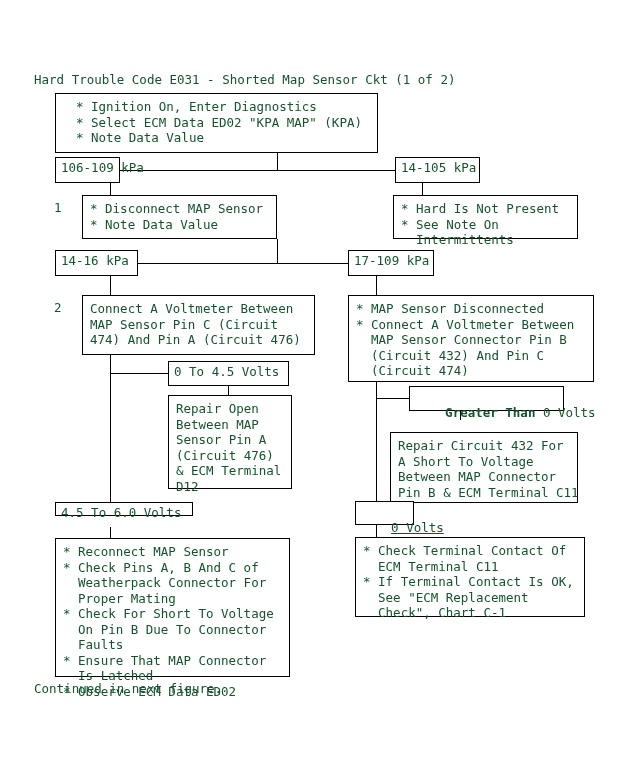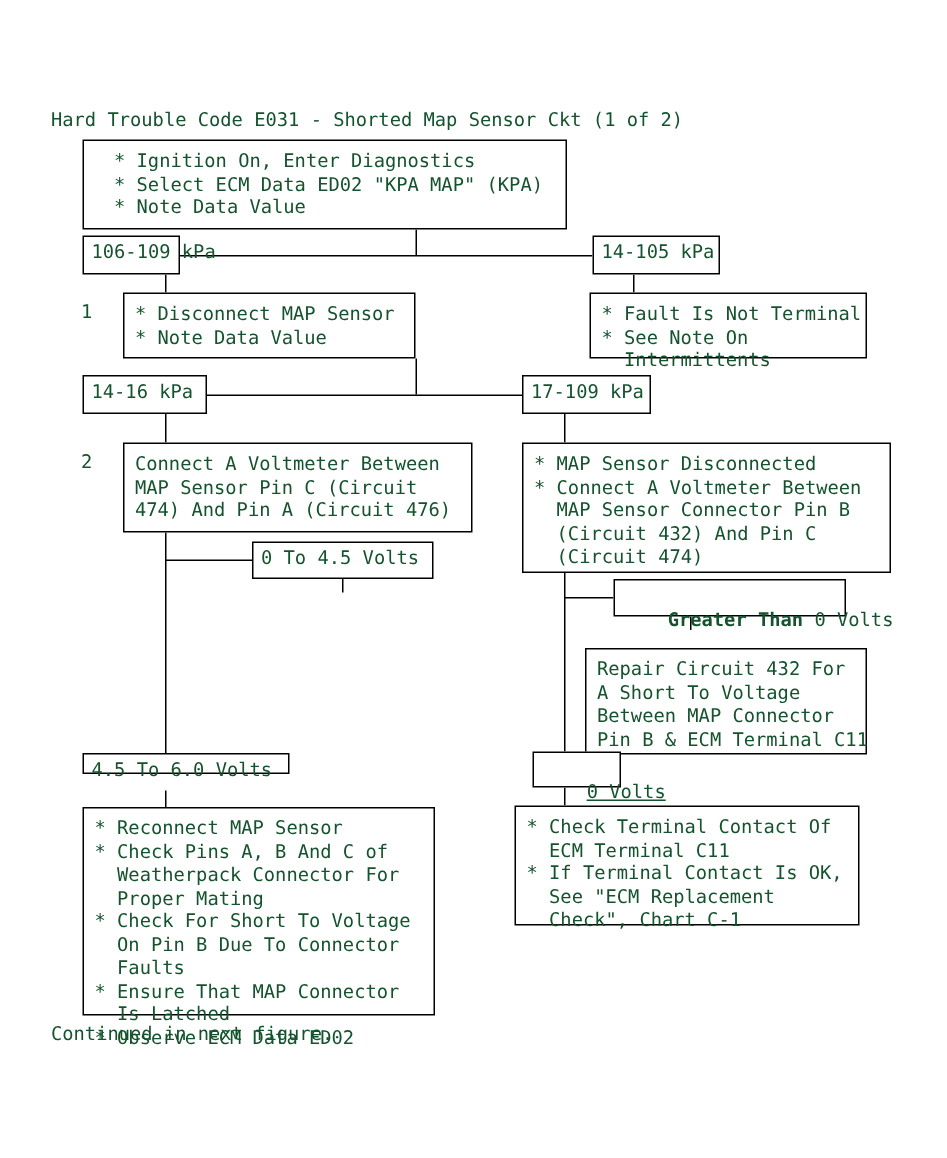--- a/index.html
+++ b/index.html
@@ -103,21 +103,21 @@
   <div class="box lbl" style="left:395px; top:157px; width:85px; height:26px;">14-105 kPa</div>
 
   <div class="vline" style="left:110px; top:183px; height:12px;"></div>
   <div class="vline" style="left:422px; top:183px; height:12px;"></div>
 
   <div class="step-num" style="left:54px; top:200px;">1</div>
 
   <div class="box content" style="left:82px; top:195px; width:195px; height:44px;">* Disconnect MAP Sensor
 * Note Data Value</div>
 
-  <div class="box content" style="left:393px; top:195px; width:185px; height:44px;">* Fault Is Not Terminal
+  <div class="box content" style="left:393px; top:195px; width:185px; height:44px;">* Hard Is Not Present
 * See Note On
   Intermittents</div>
 
   <div class="vline" style="left:277px; top:239px; height:24px;"></div>
 
   <div class="hline" style="left:138px; top:263px; width:210px;"></div>
 
   <div class="box lbl" style="left:55px; top:250px; width:83px; height:26px;">14-16 kPa</div>
 
   <div class="box lbl" style="left:348px; top:250px; width:86px; height:26px;">17-109 kPa</div>
@@ -138,20 +138,26 @@
   (Circuit 474)</div>
 
   <div class="vline" style="left:110px; top:355px; height:147px;"></div>
 
   <div class="hline" style="left:110px; top:373px; width:58px;"></div>
 
   <div class="box lbl" style="left:168px; top:361px; width:121px; height:25px;">0 To 4.5 Volts</div>
 
   <div class="vline" style="left:228px; top:386px; height:9px;"></div>
 
+  <div class="box content" style="left:168px; top:395px; width:124px; height:94px;">Repair Open
+Between MAP
+Sensor Pin A
+(Circuit 476)
+&amp; ECM Terminal
+D12</div>
 
   <div class="box lbl" style="left:55px; top:502px; width:138px; height:14px;">4.5 To 6.0 Volts</div>
 
   <div class="vline" style="left:110px; top:527px; height:11px;"></div>
 
   <div class="box content" style="left:55px; top:538px; width:235px; height:139px;">* Reconnect MAP Sensor
 * Check Pins A, B And C of
   Weatherpack Connector For
   Proper Mating
 * Check For Short To Voltage
@@ -175,21 +181,21 @@
 A Short To Voltage
 Between MAP Connector
 Pin B &amp; ECM Terminal C11</div>
 
   <div class="box lbl" style="left:355px; top:501px; width:59px; height:24px;">
     <span class="uline">0 Volts</span>
   </div>
 
   <div class="vline" style="left:376px; top:525px; height:12px;"></div>
 
-  <div class="box content" style="left:343px; top:537px; width:230px; height:80px;">* Check Terminal Contact Of
+  <div class="box content" style="left:355px; top:537px; width:230px; height:80px;">* Check Terminal Contact Of
   ECM Terminal C11
 * If Terminal Contact Is OK,
   See "ECM Replacement
   Check", Chart C-1</div>
 
   <div class="footer">Continued in next figure.</div>
 
 </div>
 
 </body></html>

